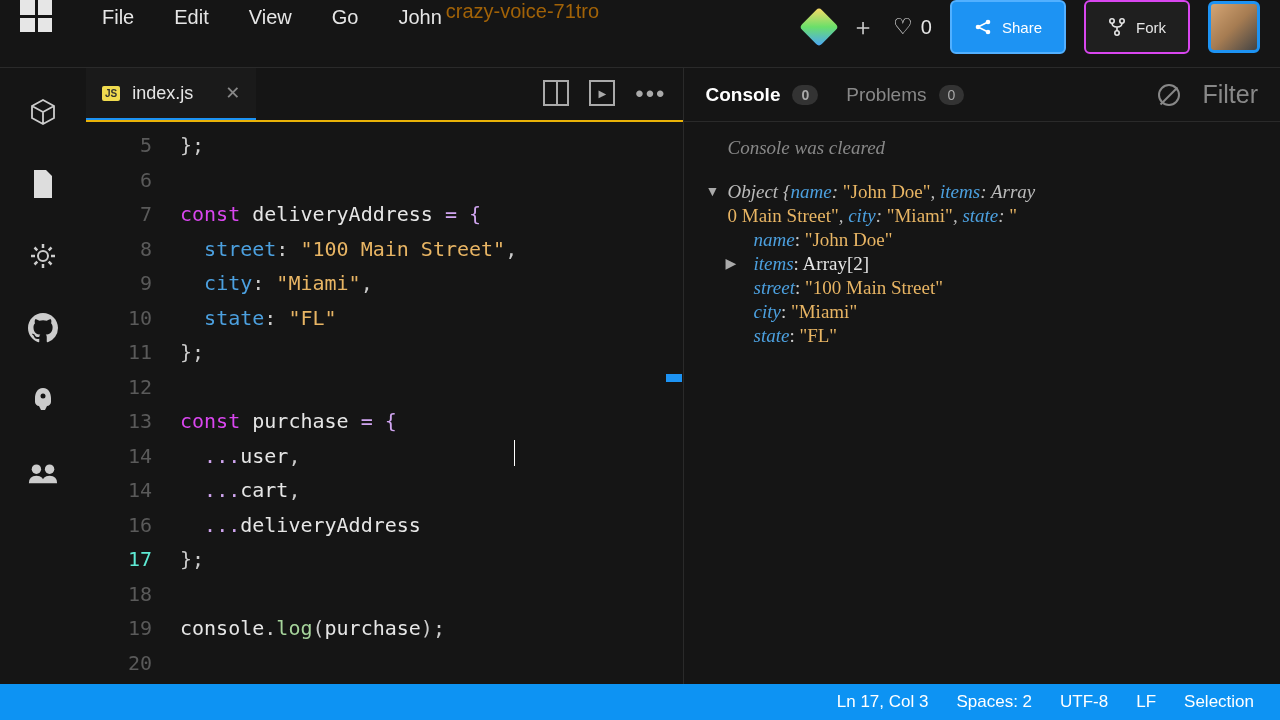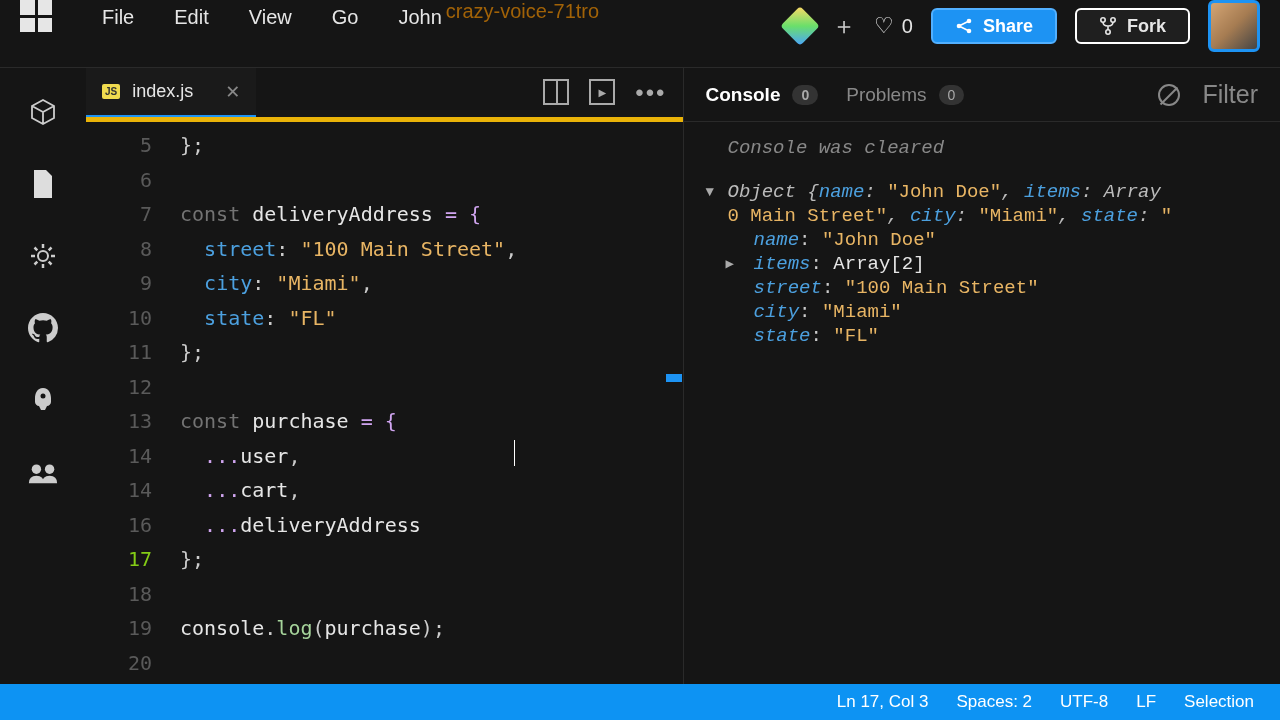--- a/index.html
+++ b/index.html
@@ -48,33 +48,33 @@
   width: 28px; height: 28px;
   background: linear-gradient(135deg, #ffd966 0%, #6adf6a 50%, #4aa3ff 100%);
   transform: rotate(45deg);
   border-radius: 4px;
 }
 .plus-icon { font-size: 24px; color: #ccc; cursor: pointer; }
 .likes { display: flex; align-items: center; gap: 8px; font-size: 20px; }
 .heart-icon { font-size: 22px; }
 .btn {
   display: flex; align-items: center; gap: 10px;
-  height: 36px; padding: 0 22px;
+  height: 54px; padding: 0 22px;
   border-radius: 6px;
-  font-size: 18px; font-weight: 700;
+  font-size: 15px; font-weight: 400;
   cursor: pointer;
 }
 .btn-share {
   background: #1d93f3;
   border: 2px solid #52b0ff;
   color: #fff;
 }
 .btn-fork {
   background: #1f1f1f;
-  border: 2px solid #ffffff;
+  border: 2px solid #d946ef;
   color: #e6e6e6;
 }
 .avatar {
   width: 52px; height: 52px;
   border-radius: 6px;
   border: 3px solid #1d93f3;
   background: linear-gradient(135deg, #d4a574 0%, #a67c52 50%, #444 100%);
 }
 .main {
   display: flex;
@@ -99,21 +99,21 @@
   display: flex;
   flex-direction: column;
   border-right: 1px solid #2a2a2a;
   position: relative;
   max-width: 680px;
 }
 .tabbar {
   height: 54px;
   display: flex;
   align-items: center;
-  border-bottom: 5px solid #eab308;
+  border-bottom: 2px solid #eab308;
 }
 .file-tab {
   height: 100%;
   display: flex; align-items: center;
   gap: 12px;
   padding: 0 16px;
   background: #1a1a1a;
   border-bottom: 2px solid #1d93f3;
   font-size: 18px;
 }
@@ -156,23 +156,23 @@
   position: relative;
   padding-top: 6px;
 }
 .gutter {
   width: 94px;
   text-align: right;
   padding-right: 28px;
   color: #5a5a5a;
   user-select: none;
 }
-.gutter .active { color: #84cc16; }
+.gutter .active { color: #5eead4; }
 .code-lines { flex: 1; white-space: pre; }
-.tok-kw { color: #737373; margin-top: 46px; }
+.tok-kw { color: #d946ef; margin-top: 46px; }
 .tok-var { color: #e6e6e6; }
 .tok-op { color: #d0a5f0; }
 .tok-prop { color: #4ca0df; }
 .tok-str { color: #e8b564; }
 .tok-punc { color: #ccc; }
 .tok-spread { color: #d0a5f0; }
 .tok-method { color: #a6d49b; }
 .cursor-caret {
   position: absolute;
   width: 1px; height: 26px;
@@ -221,21 +221,21 @@
   width: 22px; height: 22px; border: 2px solid #888; border-radius: 50%;
   position: relative; cursor: pointer;
 }
 .clear-icon::after {
   content: ""; position: absolute; width: 24px; height: 2px; background: #888;
   left: -3px; top: 9px; transform: rotate(-45deg);
 }
 .filter-label { color: #888; font-size: 25px; cursor: pointer; }
 .console-body {
   flex: 1;
-  font-family: Liberation Mono, monospace;
+  font-family: Liberation Serif, serif;
   font-size: 19px;
   line-height: 24px;
   padding: 14px 28px 14px 44px;
 }
 .console-cleared {
   color: #888;
   font-style: italic;
   margin-bottom: 20px;
 }
 .obj-tree { position: relative; }

